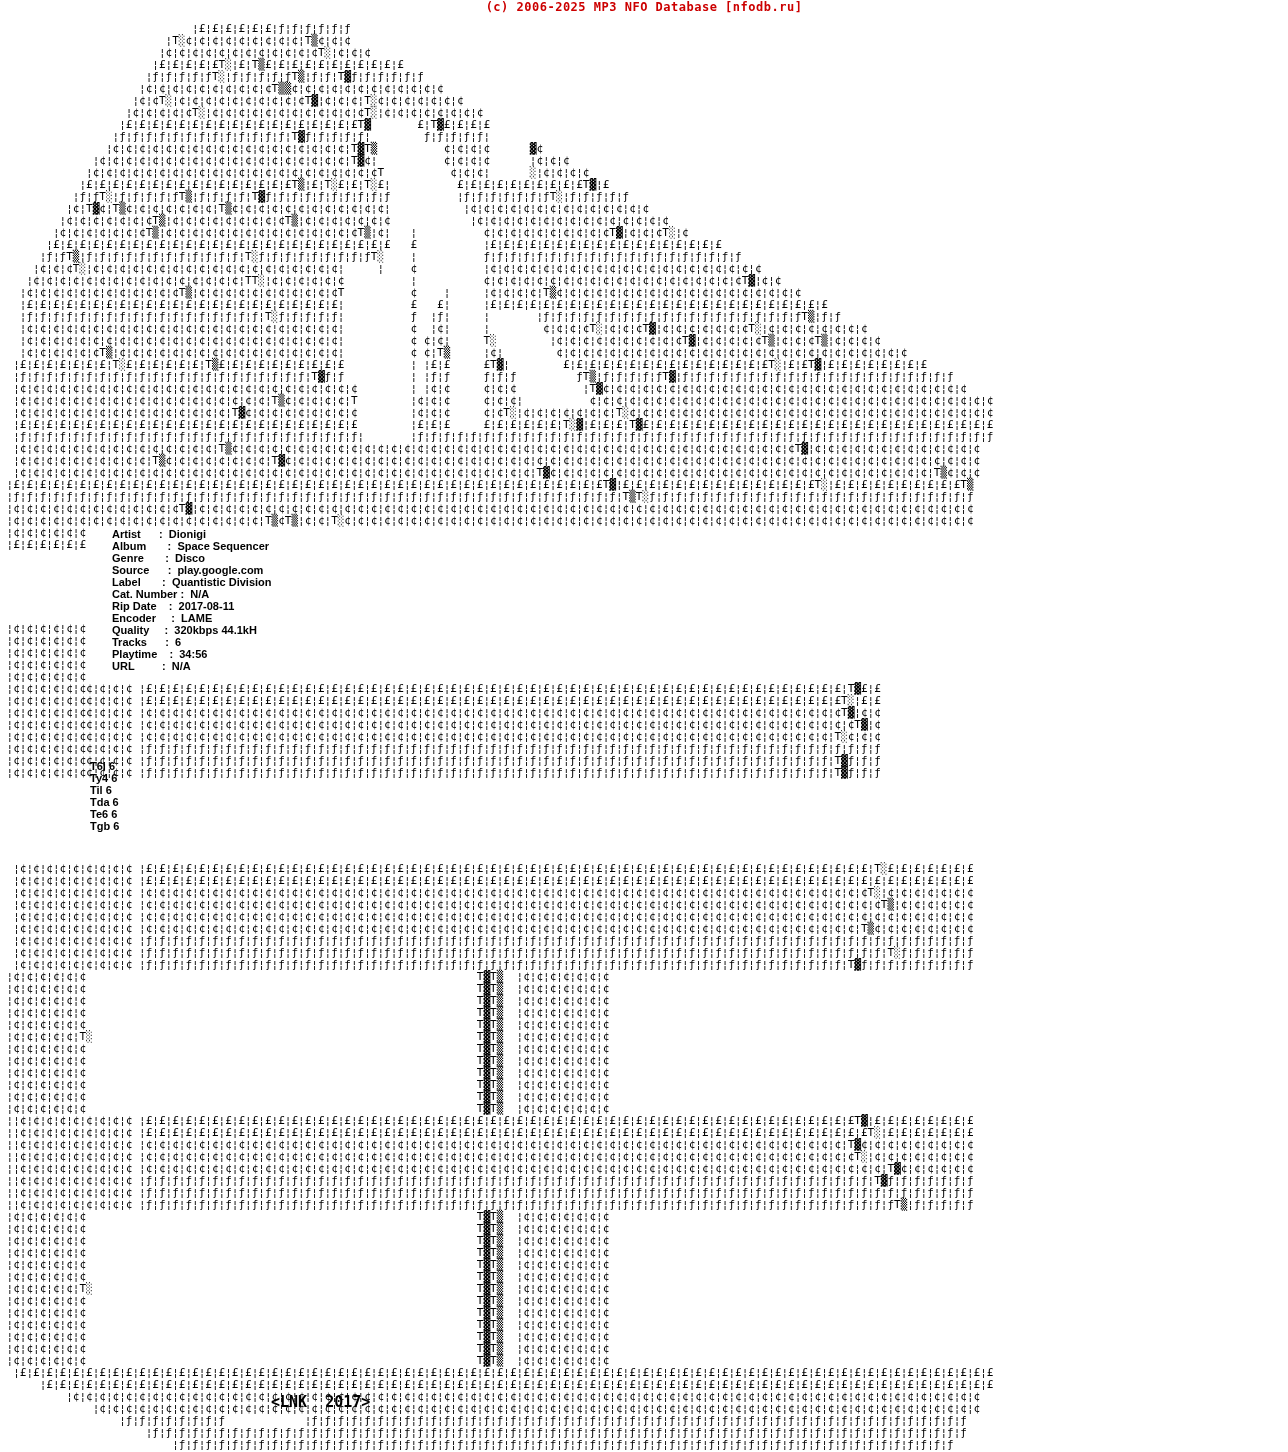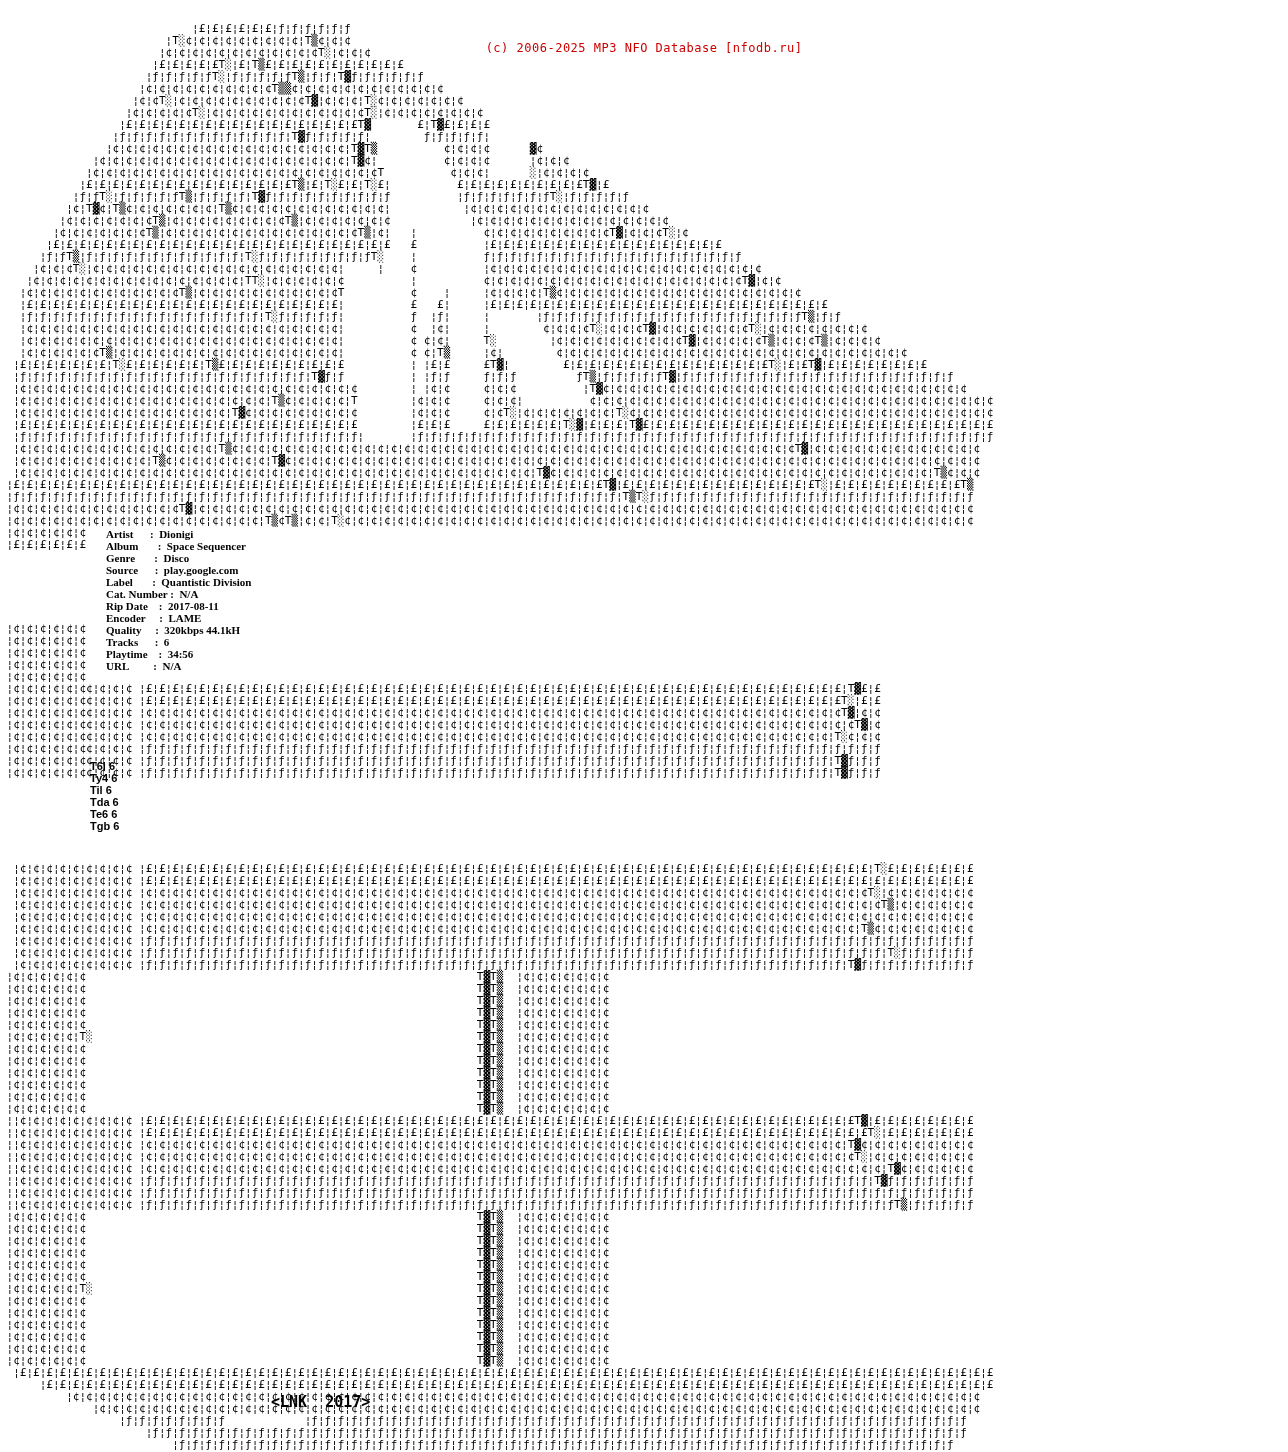--- a/index.html
+++ b/index.html
@@ -2,37 +2,36 @@
 <html><head>
 <meta charset="utf-8">
 <style>
   html,body{margin:0;padding:0;background:#ffffff;}
   body{
     width:1288px;height:1452px;overflow:hidden;position:relative;
     font-family:"DejaVu Sans Mono","Liberation Mono",monospace;
   }
   .header{
     position:absolute;top:0;left:0;width:1288px;height:14px;
-    text-align:center;color:#cc0000;font-weight:normal;
+    text-align:center;color:#cc0000;font-weight:bold;
     font-size:12px;line-height:14px;letter-spacing:0.5px;
     white-space:pre;
-    margin-top:41px;
   }
   .nfo{
     position:absolute;top:12px;left:0;width:1164px;
     font-size:11px;line-height:12px;
     color:#000000;white-space:pre;
     font-family:"DejaVu Sans Mono","Liberation Mono",monospace;
     letter-spacing:0px;
   }
   .art{white-space:pre;display:block;}
   .infoblock{
-    position:absolute;left:106px;top:528px;
+    position:absolute;left:112px;top:528px;
     white-space:pre;font-size:11px;line-height:12px;color:#000;
-    font-family:Liberation Serif, serif;
+    font-family:Liberation Sans, sans-serif;
     font-weight:bold;
   }
   .tracklist{
     position:absolute;left:90px;top:760px;
     white-space:pre;font-size:11px;line-height:12px;color:#000;
     font-family:Liberation Sans, sans-serif;
     font-weight:bold;
   }
   .sig{
     position:absolute;left:271px;top:1396px;

